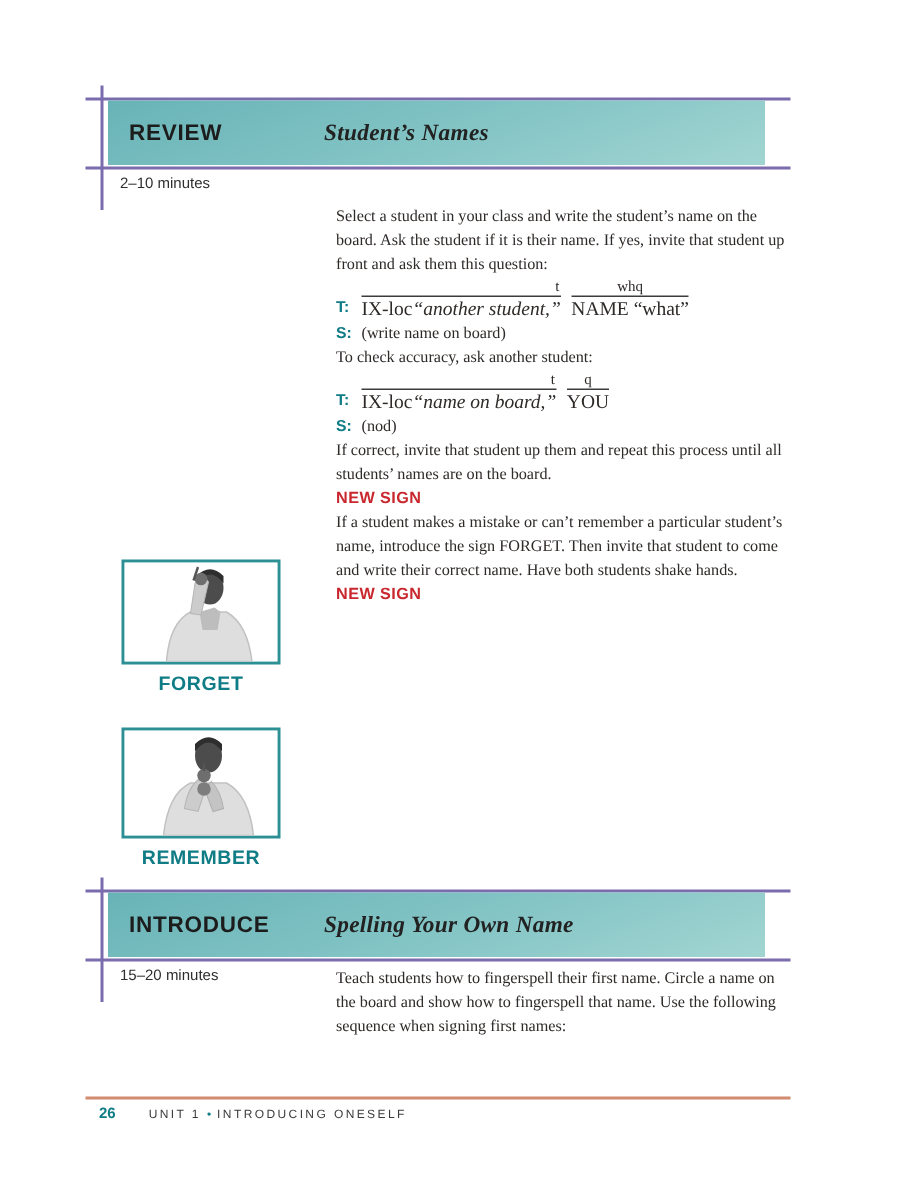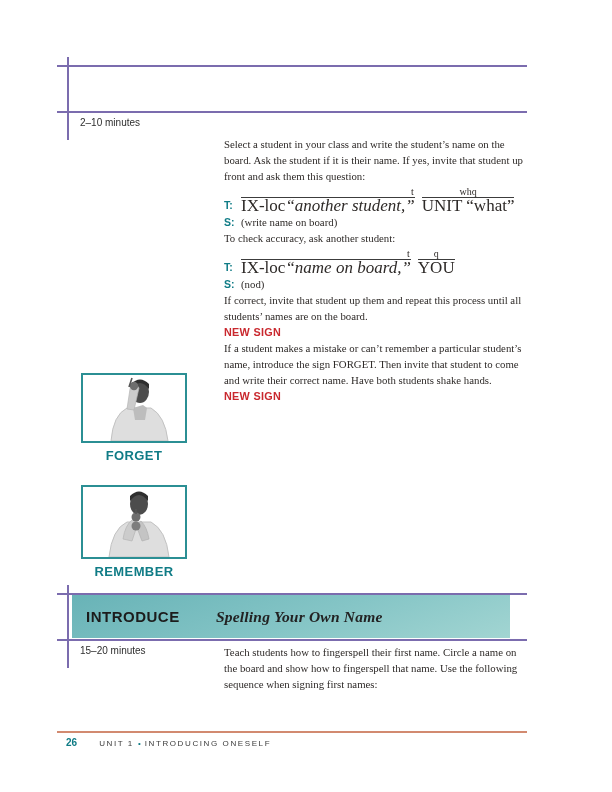--- a/index.html
+++ b/index.html
@@ -42,21 +42,21 @@
   
   .dialog-row { display:flex; align-items:flex-end; margin-top:2px; }
   .speaker {
     font-family:"Liberation Sans", sans-serif; font-weight:bold;
     font-size:10.5px; color:#107c86; width:17px; flex:none; line-height:15px;
   }
   .gloss-group { display:inline-block; vertical-align:bottom; margin-right:7px; }
   .nmm { display:block; font-size:10px; line-height:11px; color:#2e2a28; padding:0 1px; }
   .nmm.right { text-align:right; }
   .nmm.center { text-align:center; }
-  .gloss { display:block; border-top:1px solid #3c3c3c; padding-top:1px; font-size:17px; line-height:14px; }
+  .gloss { display:block; border-top:1px solid #3c3c3c; padding-top:1px; font-size:13px; line-height:14px; }
   .ital { font-style:italic; }
   .plain { font-size:10.8px; line-height:15px; }
 
   
   .new-sign-h {
     font-family:"Liberation Sans", sans-serif; font-weight:bold;
     font-size:11px; letter-spacing:0.3px; color:#c9282e; margin:0; line-height:14px;
   }
 
   
@@ -87,36 +87,40 @@
   .footer-meta .bullet { color:#107c86; margin:0 4px; letter-spacing:0; }
 </style>
 </head>
 <body>
 
 <div class="page">
 
   <div class="header-group" style="top:57px;">
     <div class="vline"></div>
     <div class="hline top"></div>
+    <div class="teal-bar">
+      <span class="bar-label">REVIEW</span>
+      <span class="bar-title">Student’s Names</span>
+    </div>
     <div class="hline bottom"></div>
     <div class="duration">2–10 minutes</div>
   </div>
 
   <div class="body-col">
     <p>Select a student in your class and write the student’s name on the board. Ask the student if it is their name. If yes, invite that student up front and ask them this question:</p>
 
     <div class="dialog-row mt8">
       <span class="speaker">T:</span>
       <span>
         <span class="gloss-group">
           <span class="nmm right">t</span>
           <span class="gloss"><span>IX-loc</span><span class="ital">“another student,”</span></span>
         </span><span class="gloss-group">
           <span class="nmm center">whq</span>
-          <span class="gloss">UNIT “what”</span>
+          <span class="gloss">NAME “what”</span>
         </span>
       </span>
     </div>
     <div class="dialog-row">
       <span class="speaker">S:</span>
       <span class="plain">(write name on board)</span>
     </div>
 
     <p class="mt14">To check accuracy, ask another student:</p>
 

